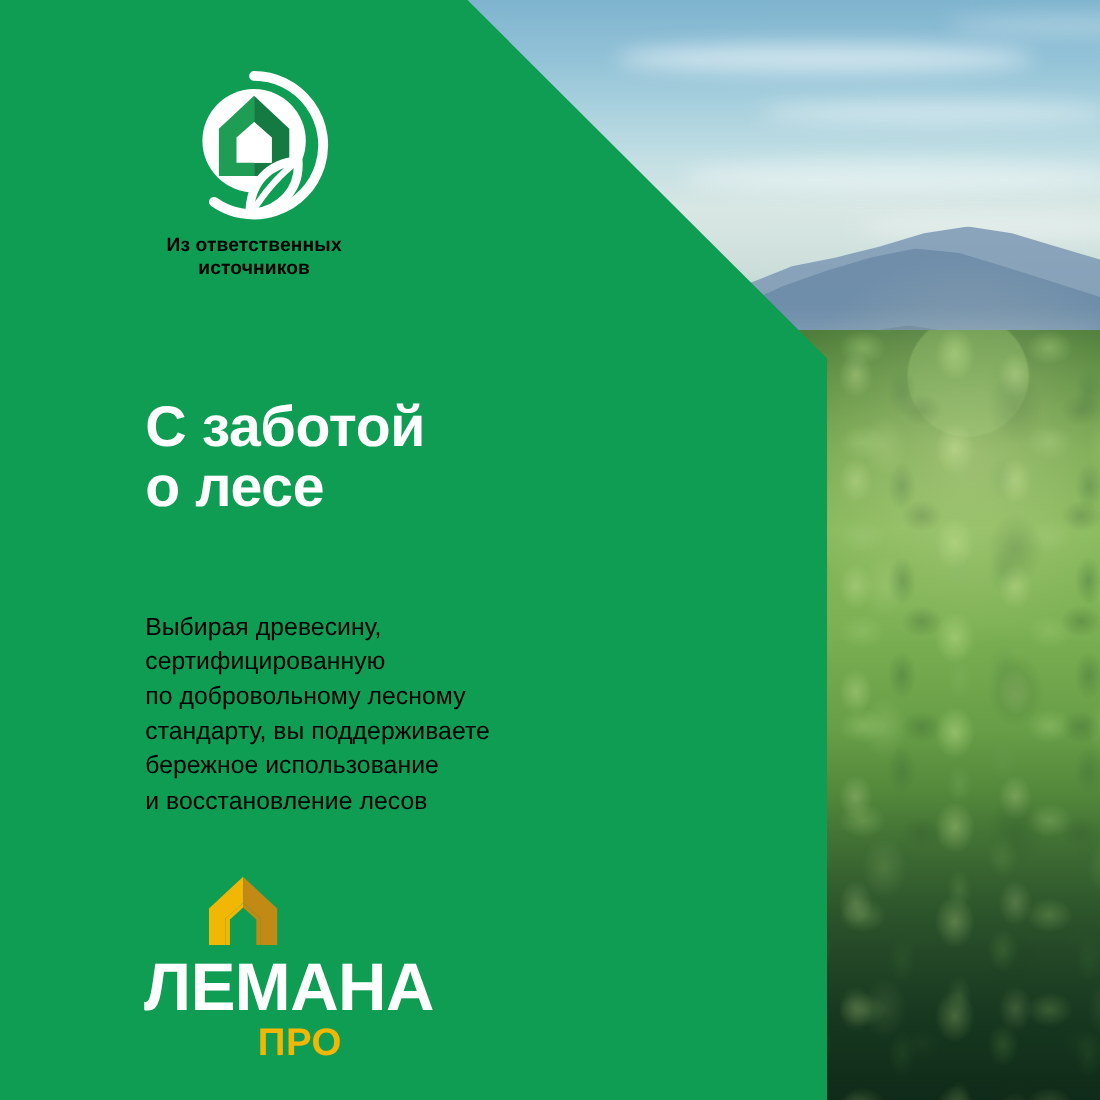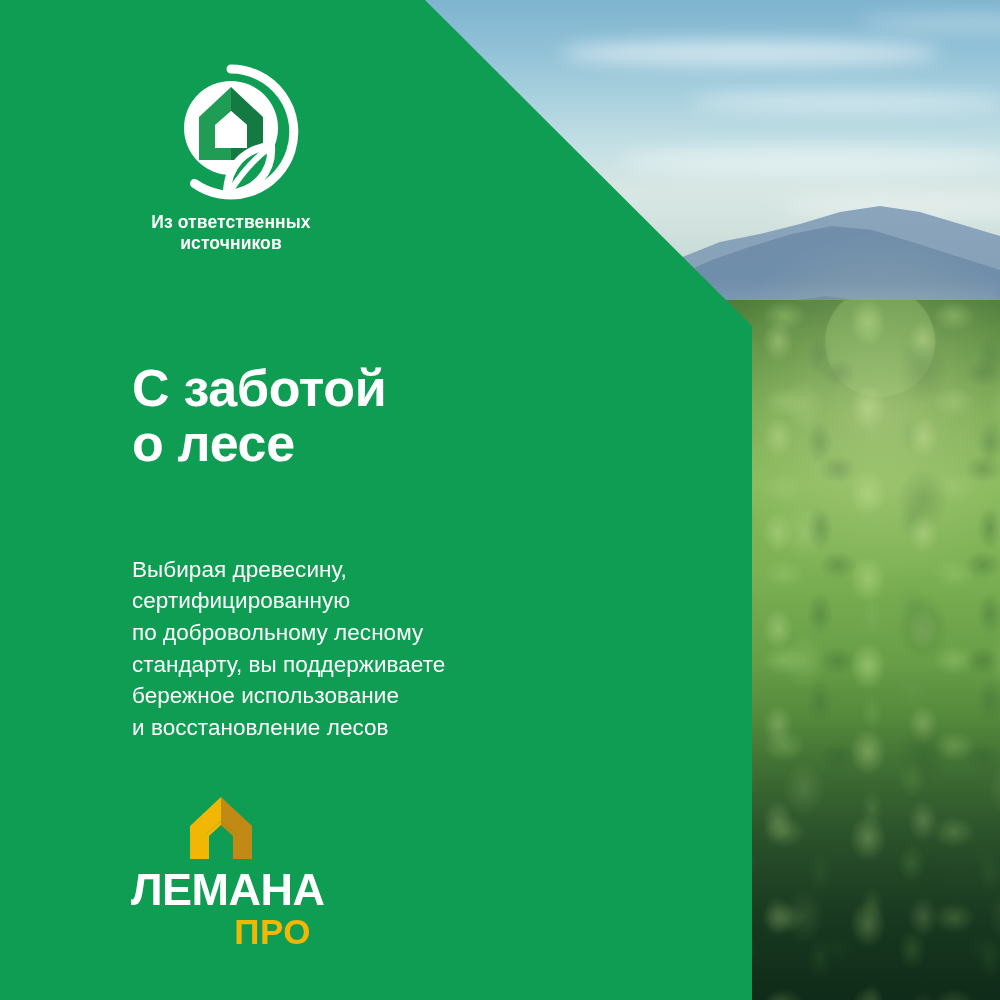--- a/index.html
+++ b/index.html
@@ -192,21 +192,21 @@
   }
   .cert-mark {
     width: 140px;
     height: 140px;
     margin: 0 auto;
     display: block;
   }
   .cert-caption {
     margin-top: 10px;
     text-align: center;
-    color: #ffffff;
+    color: #000000;
     font-size: 17.5px;
     font-weight: bold;
     line-height: 1.22;
     letter-spacing: .1px;
     white-space: pre-line;
   }
 
   
   .headline {
     position: absolute;
@@ -218,21 +218,21 @@
     line-height: 1.07;
     letter-spacing: -0.3px;
     white-space: pre-line;
   }
 
   
   .body-copy {
     position: absolute;
     left: 132px;
     top: 531px;
-    color: #ffffff;
+    color: #000000;
     font-size: 22.5px;
     font-weight: normal;
     line-height: 1.41;
     letter-spacing: .05px;
     white-space: pre-line;
   }
 
   
   .brand {
     position: absolute;
@@ -242,21 +242,21 @@
   }
   .brand-house {
     display: block;
     margin: 0 auto 6px auto;
     width: 74px;
     height: 66px;
   }
   .brand-name {
     display: block;
     color: #ffffff;
-    font-size: 45px;
+    font-size: 61px;
     font-weight: bold;
     letter-spacing: -0.5px;
     line-height: 1;
     text-align: center;
   }
   .brand-sub {
     display: block;
     color: #f2b705;
     font-size: 35px;
     font-weight: bold;

